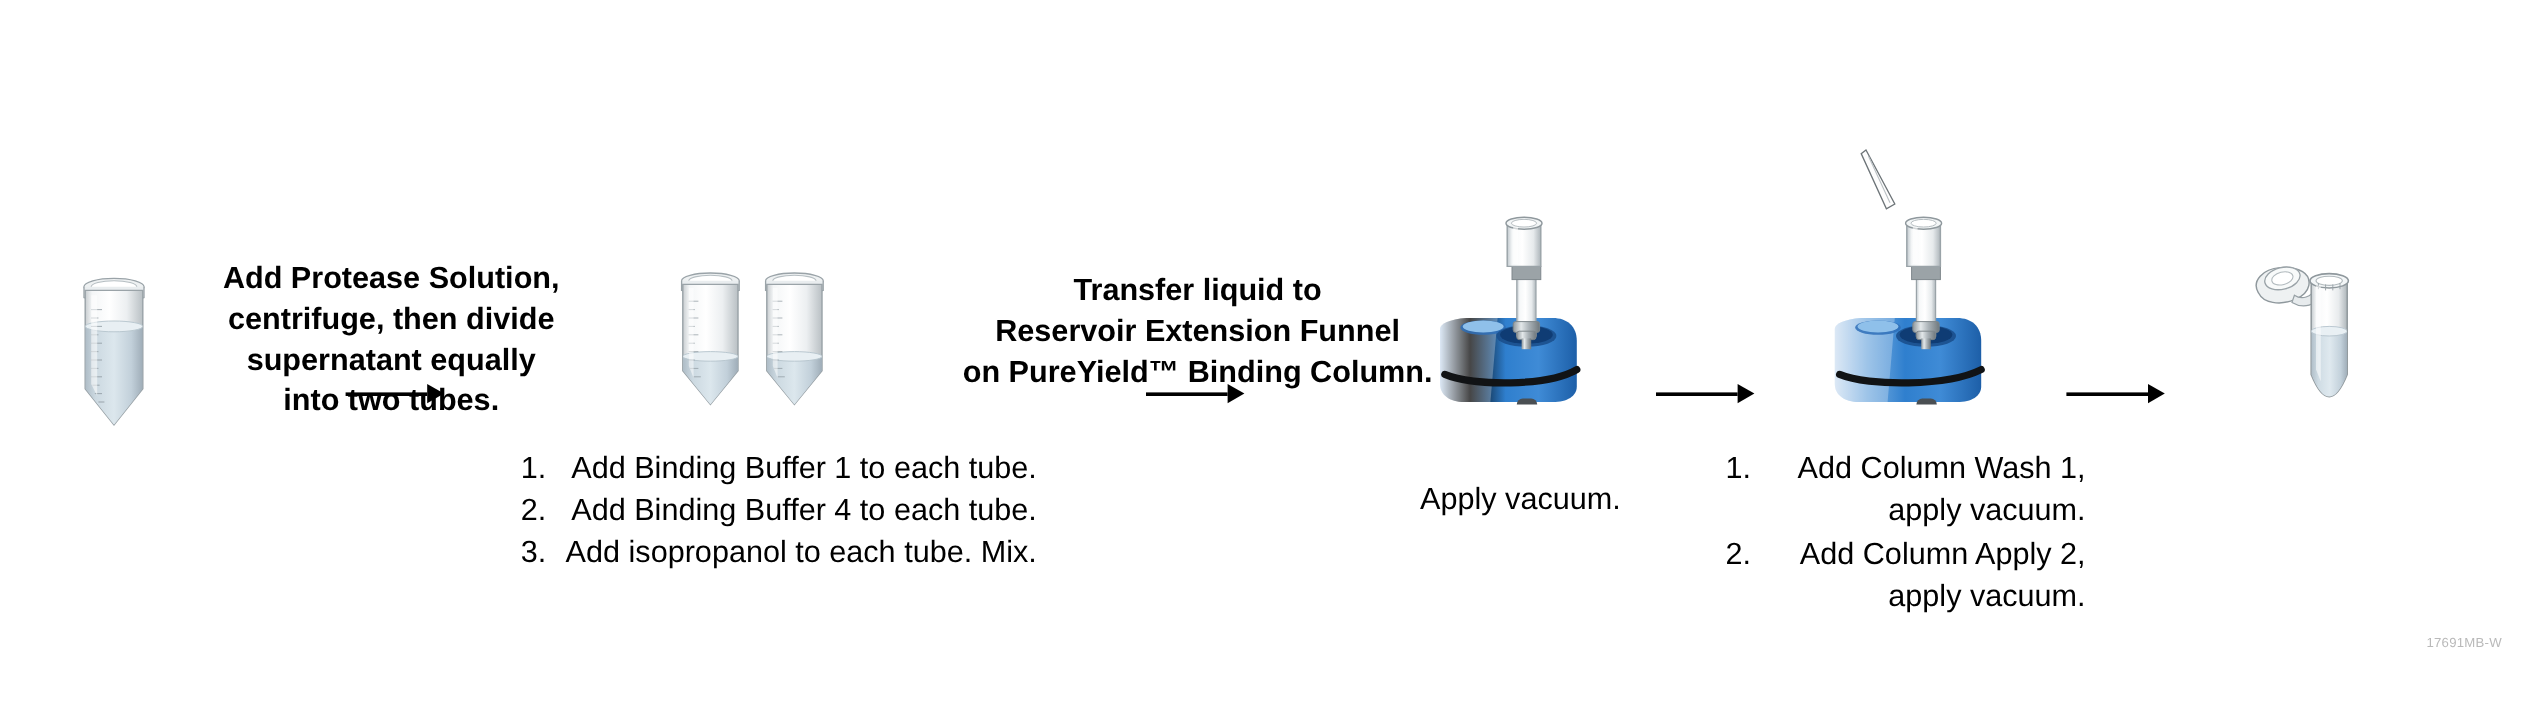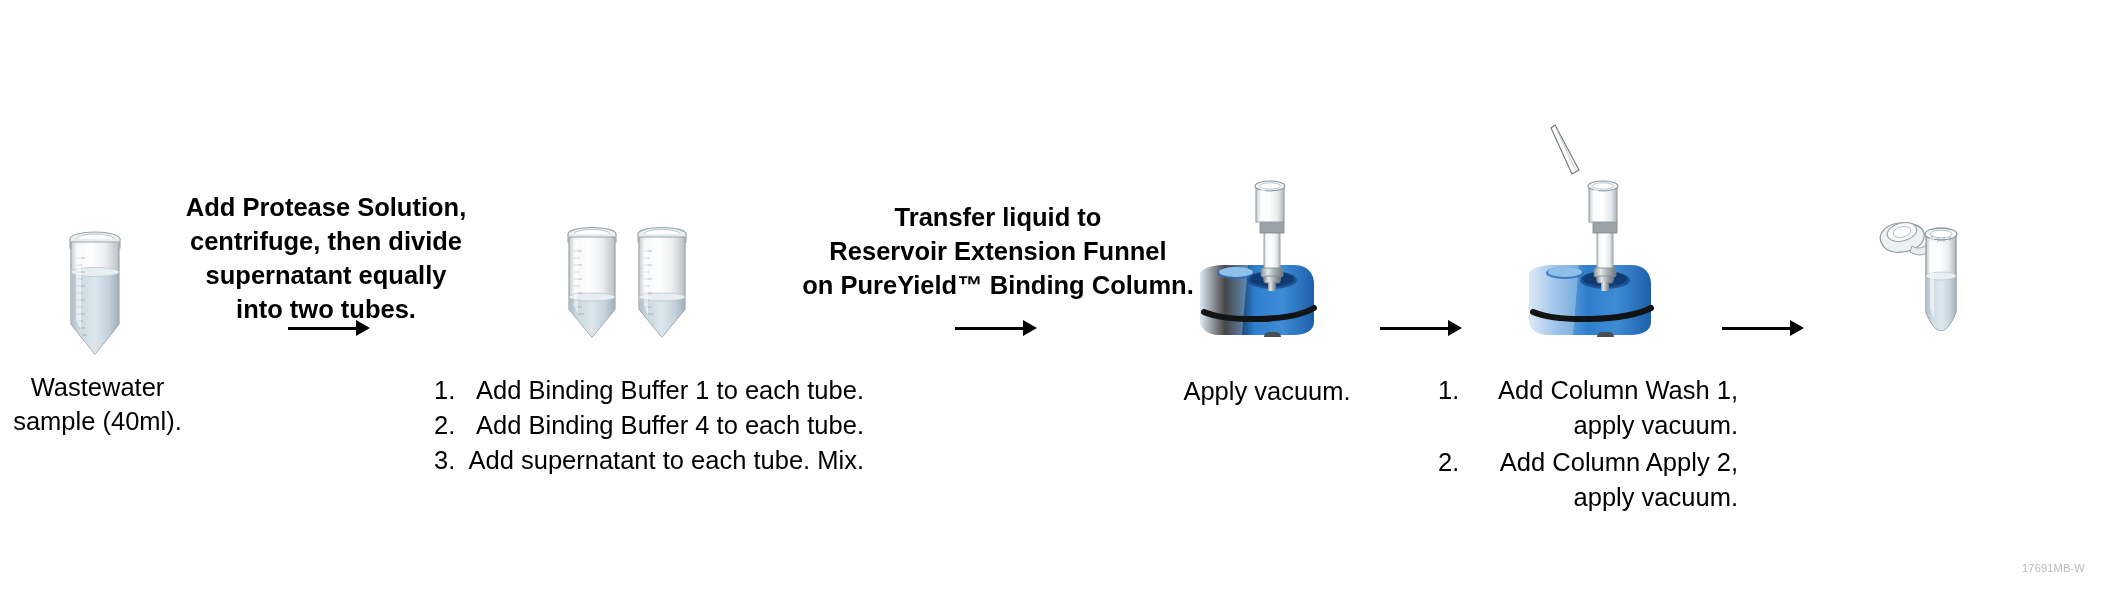--- a/index.html
+++ b/index.html
@@ -21,20 +21,21 @@
   .abs { position: absolute; }
 
   
   .txt {
     position: absolute;
     font-size: 25.5px;
     line-height: 34px;
     color: #000;
     white-space: pre-line;
     font-weight: 400;
+    margin-top: 25px;
   }
   .txt.center { text-align: center; }
   .txt.bold { font-weight: 700; }
 
   .listblock {
     position: absolute;
     font-size: 25.5px;
     line-height: 35px;
   }
   .listrow { display: flex; align-items: flex-start; }
@@ -121,22 +122,20 @@
         <line x1="14" y1="86" x2="23" y2="86"></line>
         <line x1="15" y1="93" x2="21" y2="93"></line>
         <line x1="17" y1="100" x2="23" y2="100"></line>
         <line x1="20" y1="107" x2="25" y2="107"></line>
       </g>
 
       <path d="M14,18 L14,92 L19,102 L19,18 Z" fill="#ffffff" opacity="0.55"></path>
     </svg>
   </div>
 
-  <div class="txt center" style="left:0px; top:370px; width:195px;">Wastewater
-sample (40ml).</div>
 
   <div class="arrow" style="left:288px; top:320px; width:82px;">
     <div class="shaft" style="width:68px;"></div>
     <div class="head" style="left:68px;"></div>
   </div>
 
   <div class="txt center bold" style="left:178px; top:190px; width:296px;">Add Protease Solution,
 centrifuge, then divide
 supernatant equally
 into two tubes.</div>
@@ -216,21 +215,21 @@
     <div class="listrow">
       <span class="listnum">1.</span>
       <span class="listtext">Add Binding Buffer 1 to each tube.</span>
     </div>
     <div class="listrow">
       <span class="listnum">2.</span>
       <span class="listtext">Add Binding Buffer 4 to each tube.</span>
     </div>
     <div class="listrow">
       <span class="listnum">3.</span>
-      <span class="listtext">Add supernatant to each tube. Mix.</span>
+      <span class="listtext">Add isopropanol to each tube. Mix.</span>
     </div>
   </div>
 
   <div class="arrow" style="left:955px; top:320px; width:82px;">
     <div class="shaft" style="width:68px;"></div>
     <div class="head" style="left:68px;"></div>
   </div>
 
   <div class="txt center bold" style="left:768px; top:200px; width:460px;">Transfer liquid to
 Reservoir Extension Funnel
@@ -406,15 +405,15 @@
         <line x1="76" y1="29" x2="76" y2="34"></line>
         <line x1="82" y1="29" x2="82" y2="34"></line>
         <line x1="88" y1="28" x2="88" y2="33"></line>
       </g>
 
       <path d="M68,30 L68,100 L72,110 L72,30 Z" fill="#ffffff" opacity="0.55"></path>
     </svg>
   </div>
 
 
-  <div class="code" style="left:2022px; top:562px;">17691MB-W</div>
+  <div class="code" style="left:2022px; top:530px;">17691MB-W</div>
 
 </div>
 
 </body></html>

